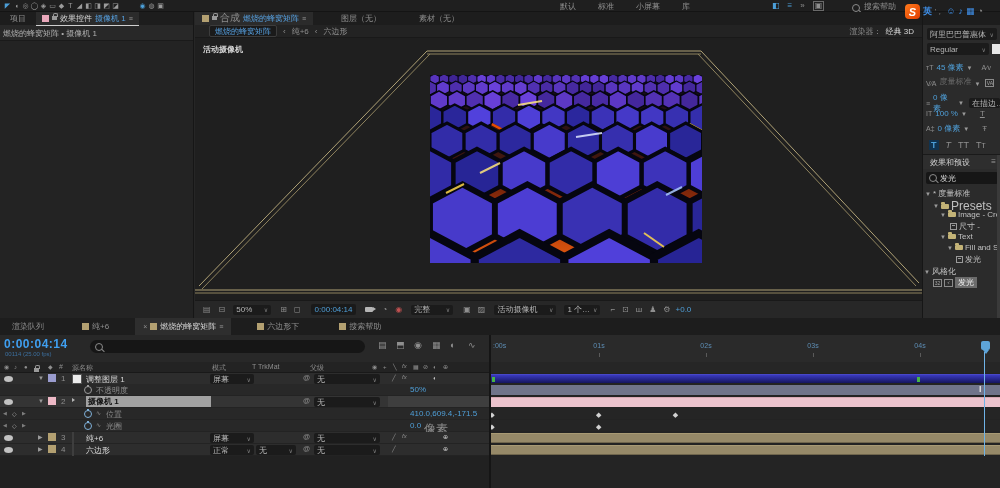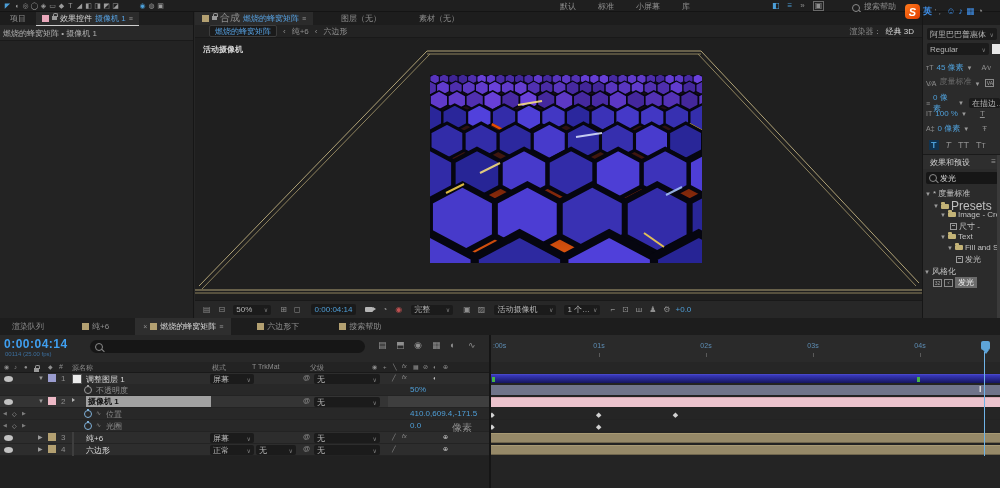--- a/index.html
+++ b/index.html
@@ -569,21 +569,21 @@
       </div>
 
     <div class="abs" style="left:0;top:102px;width:490px;height:11px;background:#282828">
       <span class="abs navk" style="left:3px;top:3px">◀</span>
       <span class="abs navk" style="left:12px;top:2.5px;font-size:6px;color:#b0b0b0">◇</span>
       <span class="abs navk" style="left:22px;top:3px">▶</span>
       <span class="abs stw" style="left:84px;top:2px"></span>
       <span class="abs glyph" style="left:96px;top:2px;font-size:6px">∿</span>
       <span class="abs dim" style="left:106px;top:1px;font-size:8px">光圈</span>
       <span class="abs val" style="left:410px;top:1px;font-size:8px">0.0</span>
-      <span class="abs dim" style="left:452px;top:1px;font-size:10px">像素</span>
+      <span class="abs dim" style="left:424px;top:1px;font-size:12px">像素</span>
     </div>
     <div class="abs" id="kf-ap" style="left:491px;top:102px;width:509px;height:11px;background:#252525">
         <span class="kf" style="left: 1px; top: 5.5px;">◆</span>
         <span class="kf" style="left: 107.7px; top: 5.5px;">◆</span>
       </div>
 
     <div class="abs" style="left:0;top:114px;width:490px;height:11px;background:#2d2d2d">
       <span class="abs eyeb" style="left:4px;top:3px"></span>
       <span class="abs tri" style="left:38px;top:2px">▶</span>
       <span class="abs sw" style="left:48px;top:1px;background:#b3a071"></span>

